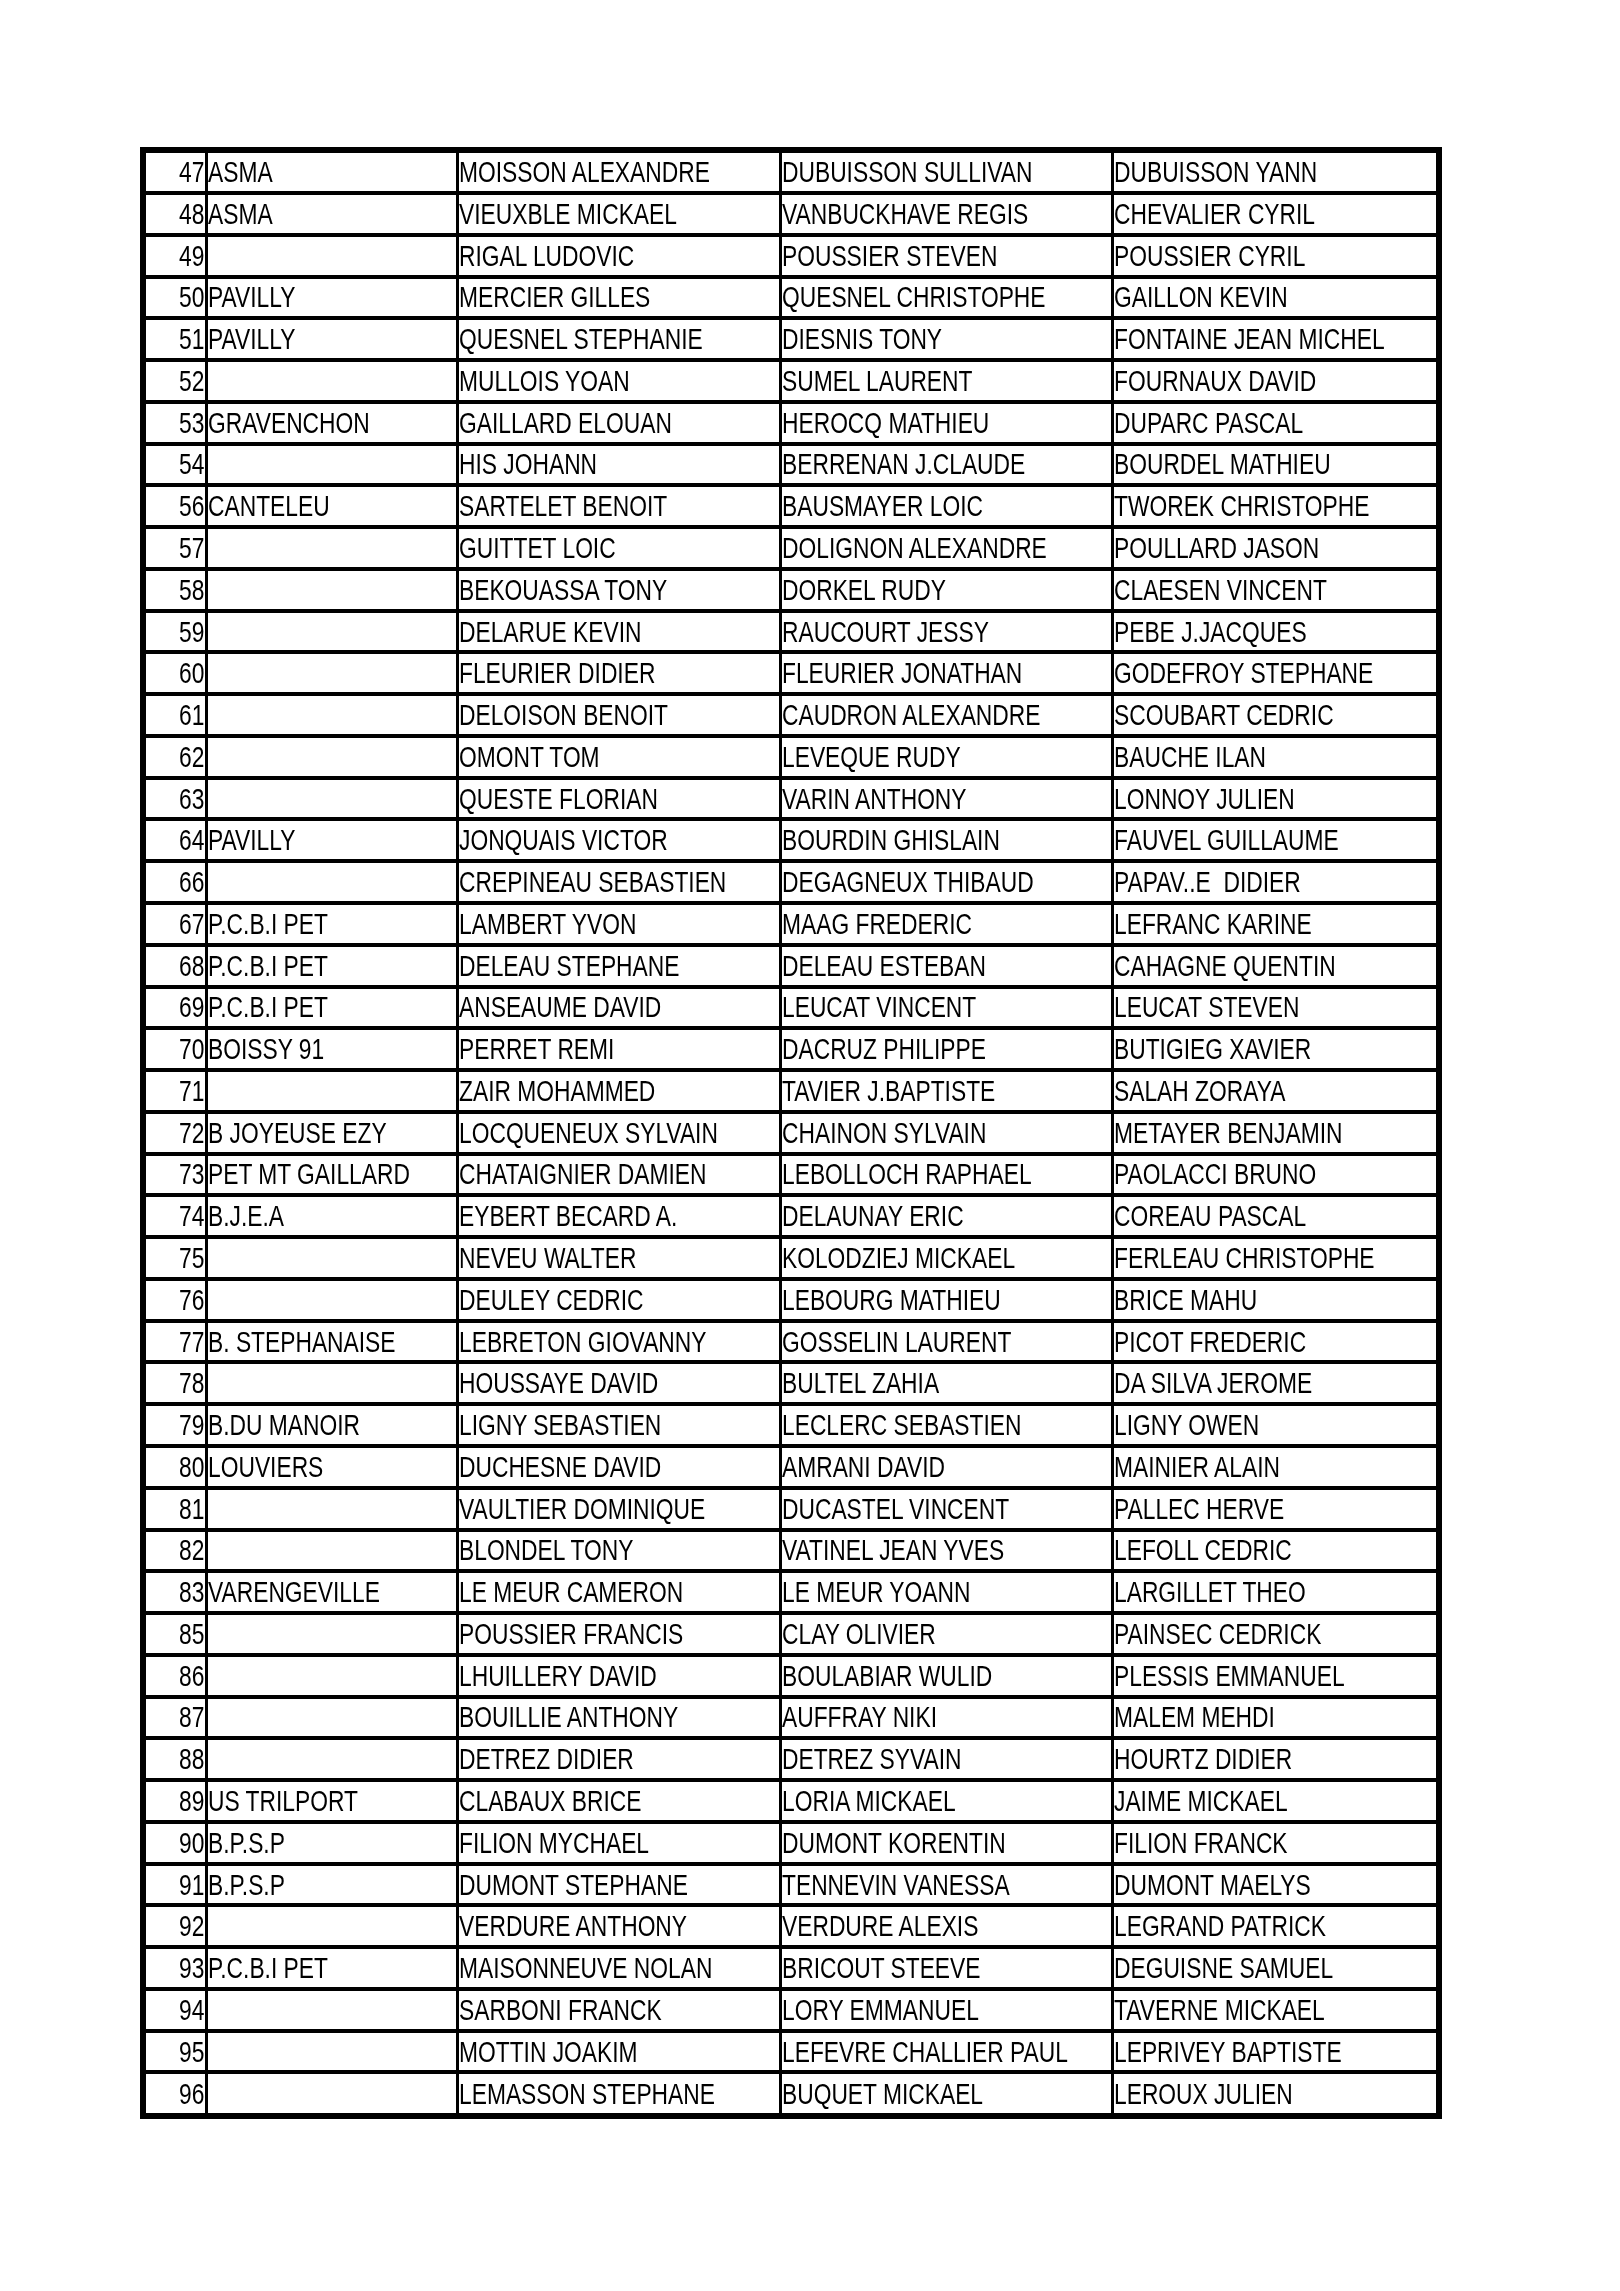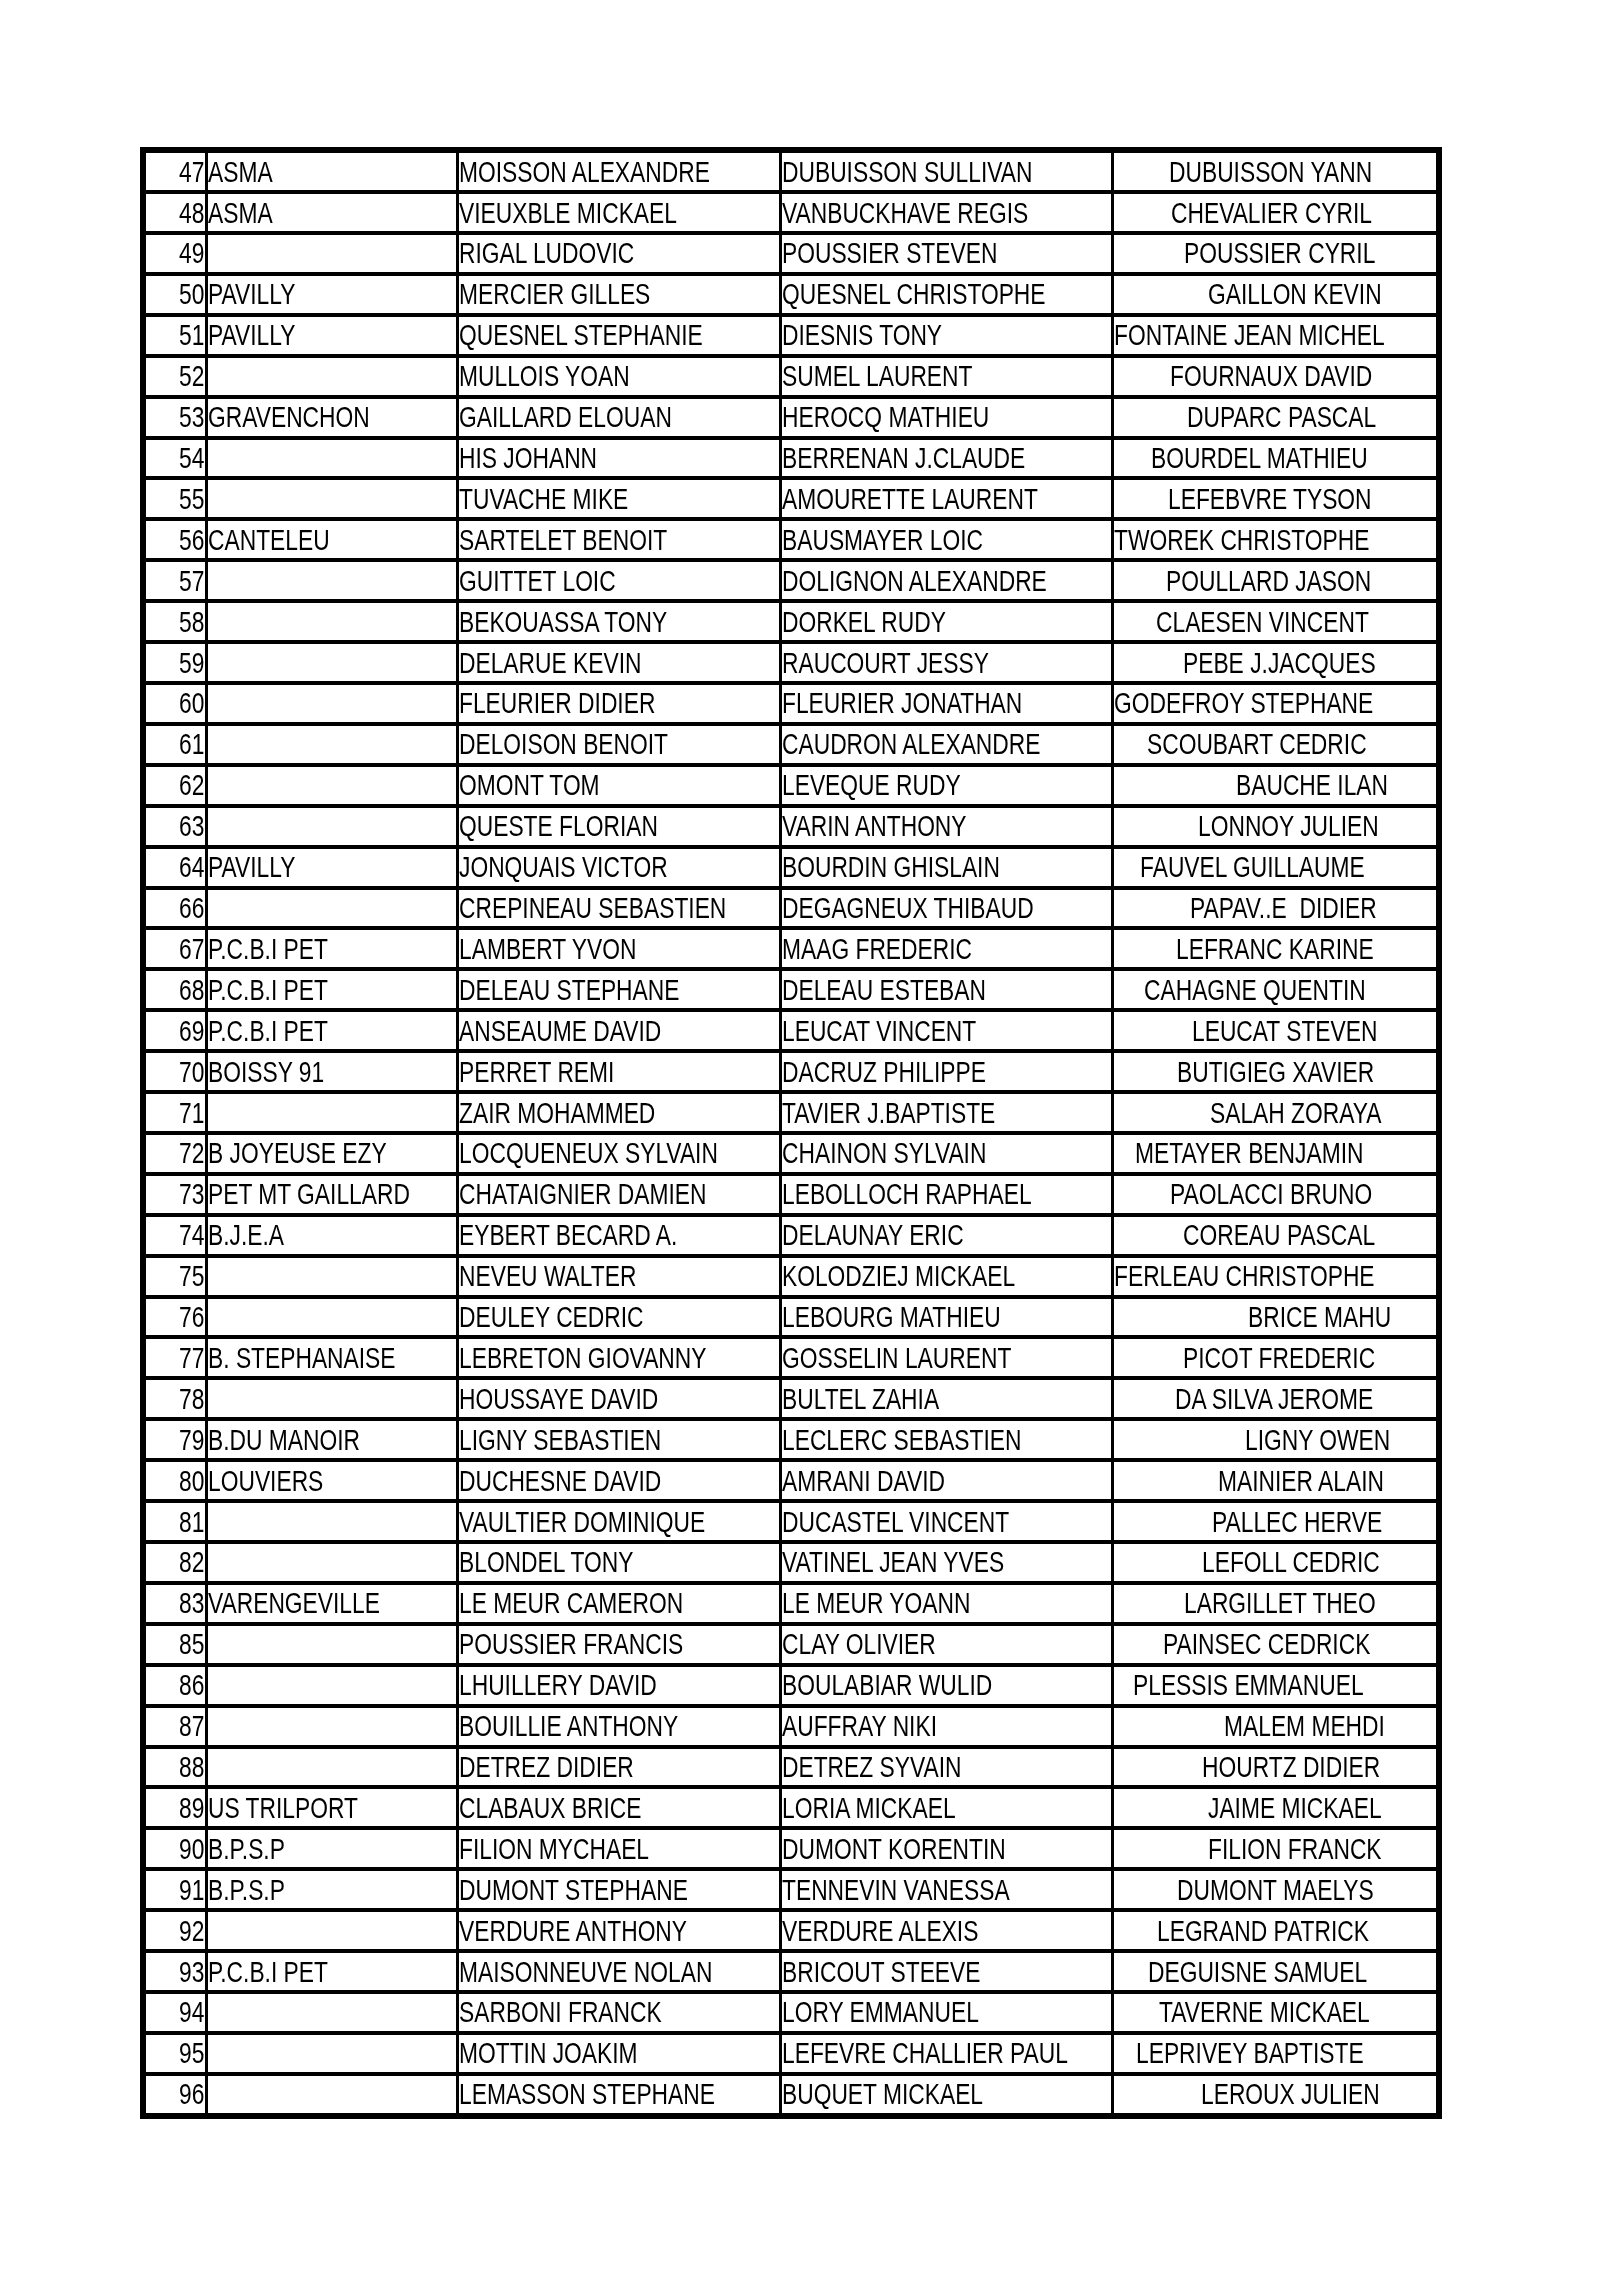--- a/index.html
+++ b/index.html
@@ -39,21 +39,21 @@
     border-top-width: 4.9px;
     border-bottom-width: 4.9px;
     padding: 0;
     vertical-align: middle;
     overflow: hidden;
     background: #ffffff;
   }
   table.roster tr:first-child td { border-top-width: 6.9px; }
   table.roster tr:last-child td { border-bottom-width: 6.9px; }
   table.roster td:first-child { border-left-width: 6.9px; }
-  table.roster td:last-child { border-right-width: 6.9px; text-align: right; }
+  table.roster td:last-child { border-right-width: 6.9px; }
 
   td.c-num {
     text-align: right;
     padding-right: 2.9px;
   }
   td.c-txt {
     text-align: left;
     padding-left: 6.9px;
   }
   .t {
@@ -134,27 +134,20 @@
             <td class="c-txt"><span class="t">DUPARC PASCAL</span></td>
           </tr>
           <tr>
             <td class="c-num"><span class="t">54</span></td>
             <td class="c-txt"><span class="t"></span></td>
             <td class="c-txt"><span class="t">HIS JOHANN</span></td>
             <td class="c-txt"><span class="t">BERRENAN J.CLAUDE</span></td>
             <td class="c-txt"><span class="t">BOURDEL MATHIEU</span></td>
           </tr>
           <tr>
-            <td class="c-num"><span class="t">55</span></td>
-            <td class="c-txt"><span class="t"></span></td>
-            <td class="c-txt"><span class="t">TUVACHE MIKE</span></td>
-            <td class="c-txt"><span class="t">AMOURETTE LAURENT</span></td>
-            <td class="c-txt"><span class="t">LEFEBVRE TYSON</span></td>
-          </tr>
-          <tr>
             <td class="c-num"><span class="t">56</span></td>
             <td class="c-txt"><span class="t">CANTELEU</span></td>
             <td class="c-txt"><span class="t">SARTELET BENOIT</span></td>
             <td class="c-txt"><span class="t">BAUSMAYER LOIC</span></td>
             <td class="c-txt"><span class="t">TWOREK CHRISTOPHE</span></td>
           </tr>
           <tr>
             <td class="c-num"><span class="t">57</span></td>
             <td class="c-txt"><span class="t"></span></td>
             <td class="c-txt"><span class="t">GUITTET LOIC</span></td>

